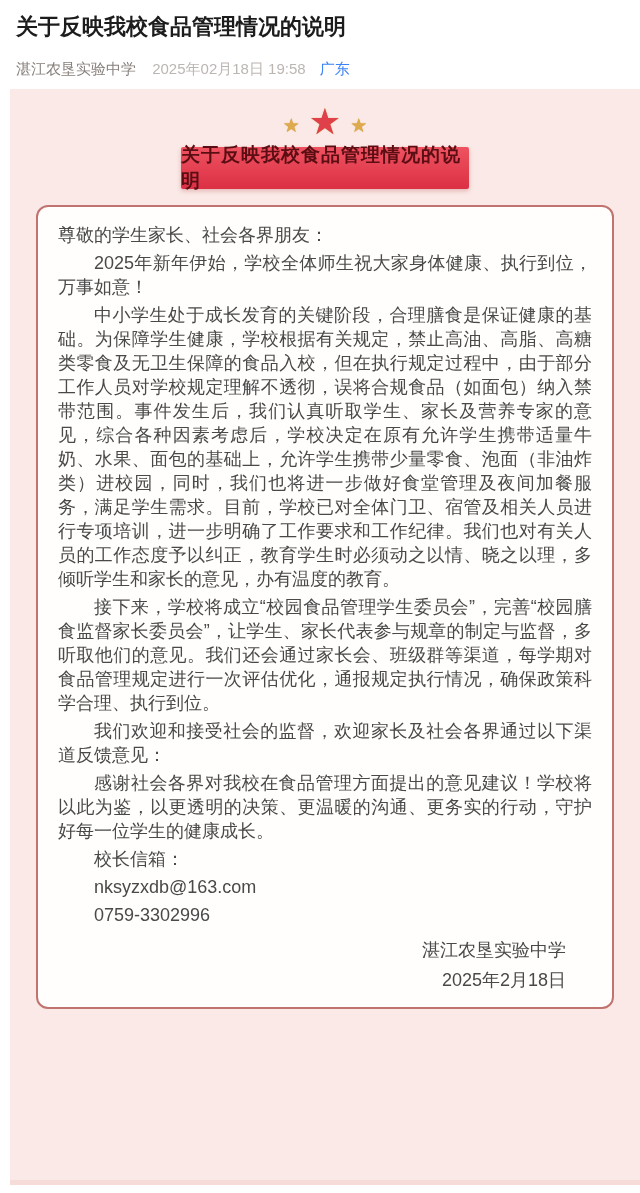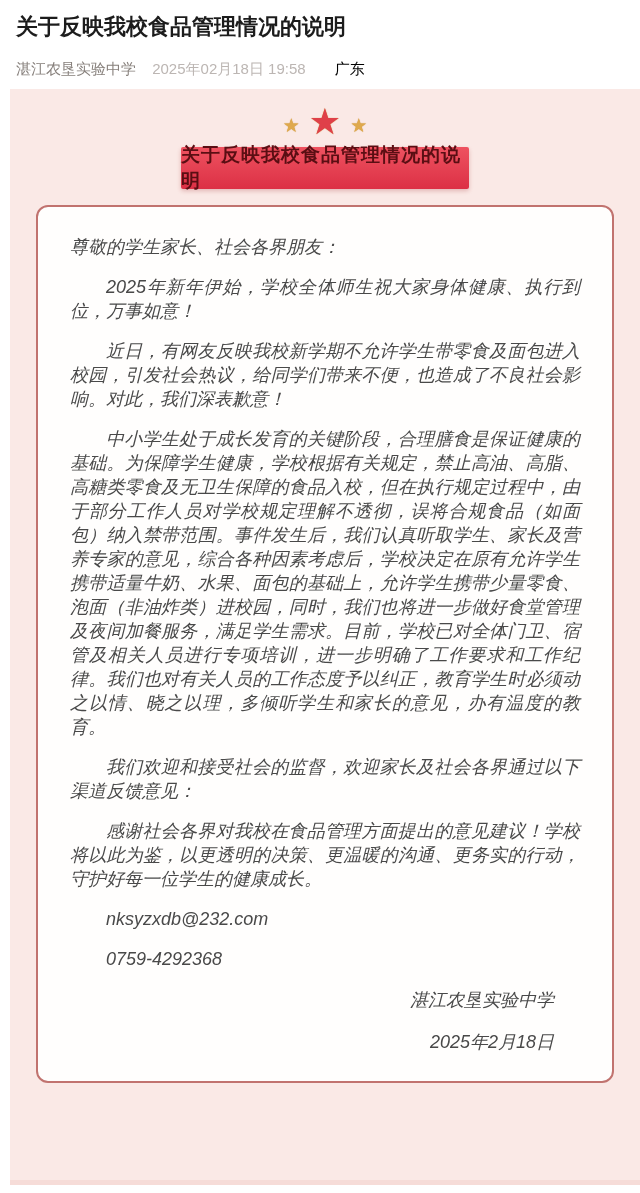--- a/index.html
+++ b/index.html
@@ -8,22 +8,22 @@
     font-family:"Liberation Sans","DejaVu Sans",sans-serif;
     -webkit-font-smoothing:antialiased;
   }
   
   .article-header{padding:12px 16px 10px;background:#ffffff;}
   .article-title{
     margin:0 0 17px;font-size:22px;line-height:30px;font-weight:700;color:#1c1c1c;
   }
   .byline{font-size:15px;line-height:20px;}
   .byline .author{color:#87807c;margin-right:12px;cursor:pointer;}
-  .byline .date{color:#bcb6b3;margin-right:25px;}
-  .byline .region{color:#000000;}
+  .byline .date{color:#bcb6b3;margin-right:10px;}
+  .byline .region{color:#3b82f6;}
   
   .poster{
     position:relative;margin-left:10px;width:630px;height:1096px;
     background:#fae9e6;box-sizing:border-box;padding-top:16px;overflow:hidden;
   }
   .stars{
     display:flex;justify-content:center;align-items:center;gap:9px;
     height:40px;margin-bottom:2px;
   }
   .star{line-height:1;}
@@ -38,21 +38,21 @@
   .banner span{
     font-size:19px;font-weight:700;color:#5a0e13;letter-spacing:1px;
   }
   
   .card{
     width:578px;margin:16px auto 0;box-sizing:border-box;
     background:#fffefd;border:2px solid #c1736f;border-radius:12px;
     padding:12px 16px 10px;
     font-size:18px;line-height:24px;color:#494949;text-align:justify;
   }
-  .card p{margin:16px;font-style:italic;}
+  .card p{margin:4px;}
   .salutation{text-indent:0;}
   .para{text-indent:2em;}
   .signature{margin-top:10px;text-align:right;padding-right:26px;}
   .signature p{line-height:26px;}
   .bottom-strip{
     position:absolute;left:0;right:0;bottom:0;height:5px;
     background:#f6dcd8;
   }
 </style>
 </head>
@@ -77,26 +77,27 @@
       <span class="star side">★</span>
     </div>
 
     <div class="banner">
       <span>关于反映我校食品管理情况的说明</span>
     </div>
 
     <div class="card">
       <p class="salutation">尊敬的学生家长、社会各界朋友：</p>
       <p class="para">2025年新年伊始，学校全体师生祝大家身体健康、执行到位，万事如意！</p>
-      <p class="para">近日，有网友反映我校新学期不允许学生带零食及面包进入校园，引发社会热议，给同学们带来不便，也造成了不良社会影响。对此，我们深表歉意！</p>
       <p class="para">中小学生处于成长发育的关键阶段，合理膳食是保证健康的基础。为保障学生健康，学校根据有关规定，禁止高油、高脂、高糖类零食及无卫生保障的食品入校，但在执行规定过程中，由于部分工作人员对学校规定理解不透彻，误将合规食品（如面包）纳入禁带范围。事件发生后，我们认真听取学生、家长及营养专家的意见，综合各种因素考虑后，学校决定在原有允许学生携带适量牛奶、水果、面包的基础上，允许学生携带少量零食、泡面（非油炸类）进校园，同时，我们也将进一步做好食堂管理及夜间加餐服务，满足学生需求。目前，学校已对全体门卫、宿管及相关人员进行专项培训，进一步明确了工作要求和工作纪律。我们也对有关人员的工作态度予以纠正，教育学生时必须动之以情、晓之以理，多倾听学生和家长的意见，办有温度的教育。</p>
+      <p class="para">接下来，学校将成立“校园食品管理学生委员会”，完善“校园膳食监督家长委员会”，让学生、家长代表参与规章的制定与监督，多听取他们的意见。我们还会通过家长会、班级群等渠道，每学期对食品管理规定进行一次评估优化，通报规定执行情况，确保政策科学合理、执行到位。</p>
       <p class="para">我们欢迎和接受社会的监督，欢迎家长及社会各界通过以下渠道反馈意见：</p>
       <p class="para">感谢社会各界对我校在食品管理方面提出的意见建议！学校将以此为鉴，以更透明的决策、更温暖的沟通、更务实的行动，守护好每一位学生的健康成长。</p>
-      <p class="para">nksyzxdb@232.com</p>
-      <p class="para">0759-4292368</p>
+      <p class="para">校长信箱：</p>
+      <p class="para">nksyzxdb@163.com</p>
+      <p class="para">0759-3302996</p>
       <div class="signature">
         <p>湛江农垦实验中学</p>
         <p>2025年2月18日</p>
       </div>
     </div>
 
     <div class="bottom-strip"></div>
   </div>
 
 </div>

